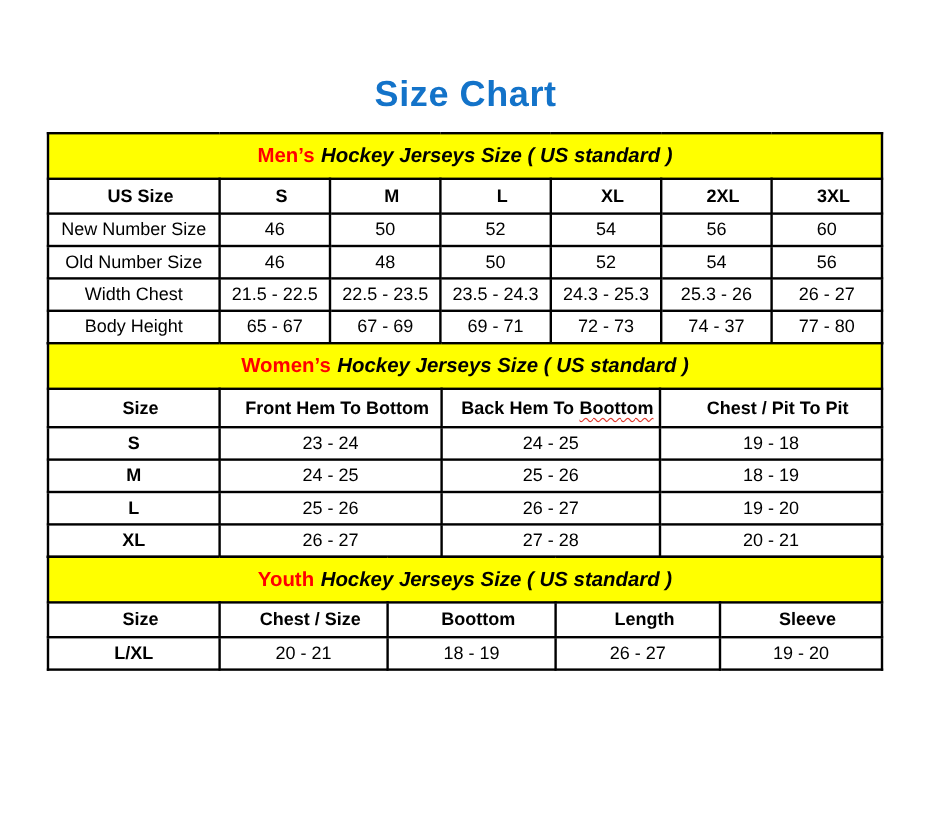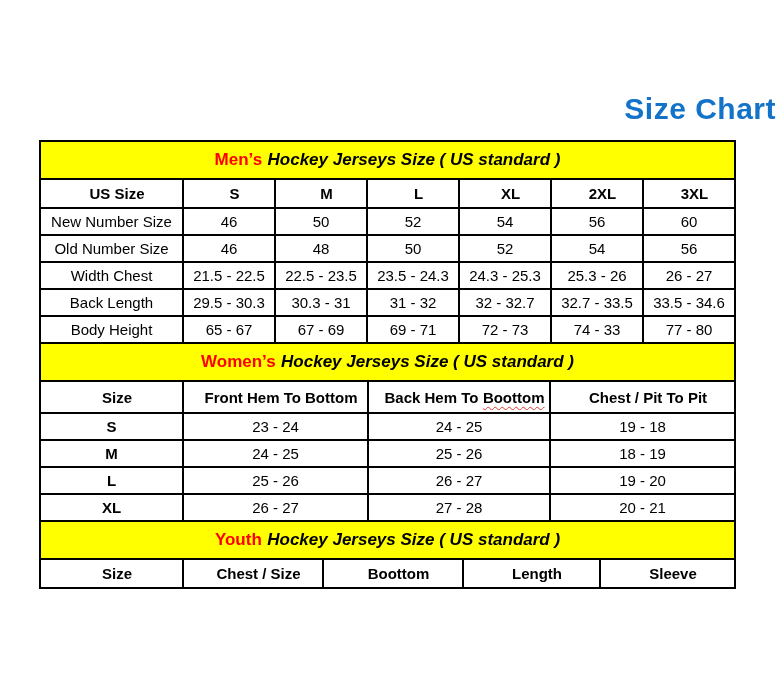--- a/index.html
+++ b/index.html
@@ -1,21 +1,21 @@
 <!DOCTYPE html>
 <html><head>
 <meta charset="utf-8">
 <style>
   html,body { margin:0; padding:0; background:#ffffff; }
   .page {
     position:relative; width:776px; height:692px; background:#ffffff;
     font-family:"Liberation Sans", sans-serif; color:#000; overflow:hidden;
   }
   .title {
-    padding-top:92px; margin:0; text-align:right;
+    padding-top:62px; margin:0; text-align:center;
     font-size:30px; font-weight:bold; color:#1373c9; letter-spacing:0.5px;
   }
   .tables { margin-left:39px; margin-top:14px; width:695px; }
   table.chart-table {
     border-collapse:collapse; table-layout:fixed; width:695px;
     font-size:15px;
   }
   table.chart-table + table.chart-table { margin-top:-2px; }
   td { border:2px solid #000; text-align:center; vertical-align:middle; padding:1px 2px; }
   tr.band td {
@@ -91,35 +91,26 @@
       <tr class="datarow">
         <td>Width Chest</td>
         <td>21.5 - 22.5</td>
         <td>22.5 - 23.5</td>
         <td>23.5 - 24.3</td>
         <td>24.3 - 25.3</td>
         <td>25.3 - 26</td>
         <td>26 - 27</td>
       </tr>
       <tr class="datarow">
-        <td>Back Length</td>
-        <td>29.5 - 30.3</td>
-        <td>30.3 - 31</td>
-        <td>31 - 32</td>
-        <td>32 - 32.7</td>
-        <td>32.7 - 33.5</td>
-        <td>33.5 - 34.6</td>
-      </tr>
-      <tr class="datarow">
         <td>Body Height</td>
         <td>65 - 67</td>
         <td>67 - 69</td>
         <td>69 - 71</td>
         <td>72 - 73</td>
-        <td>74 - 33</td>
+        <td>74 - 37</td>
         <td>77 - 80</td>
       </tr>
     </tbody>
       </table>
 
     <table class="chart-table">
       <colgroup>
         <col style="width:143px">
           <col style="width:185px">
           <col style="width:182px">
@@ -180,17 +171,24 @@
           <span class="red">Youth</span><span class="rest">Hockey Jerseys Size ( US standard )</span>
         </td>
       </tr>
       <tr class="hdr">
         <td>Size</td>
         <td>Chest / Size</td>
         <td>Boottom</td>
         <td>Length</td>
         <td>Sleeve</td>
       </tr>
+      <tr class="datarow">
+        <td class="lbl-bold">L/XL</td>
+        <td>20 - 21</td>
+        <td>18 - 19</td>
+        <td>26 - 27</td>
+        <td>19 - 20</td>
+      </tr>
     </tbody>
       </table>
 
   </div>
 </div>
 
 </body></html>

